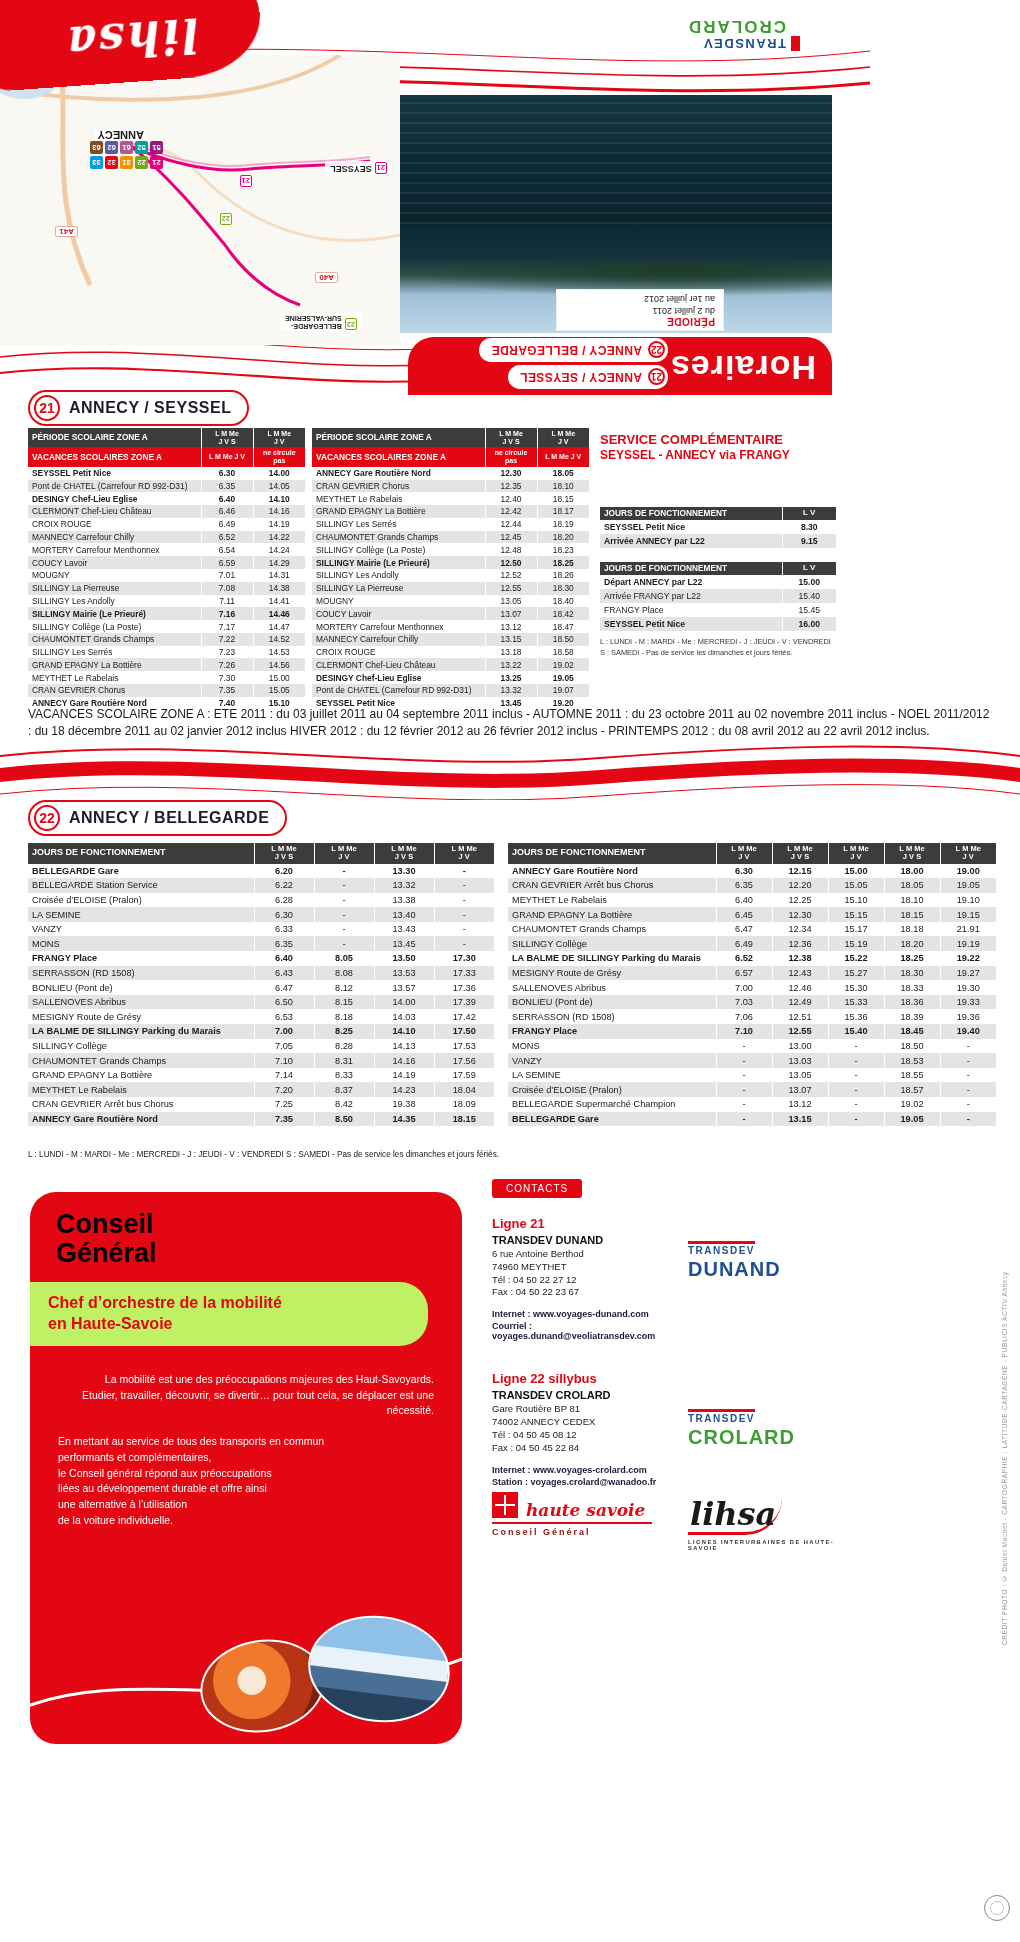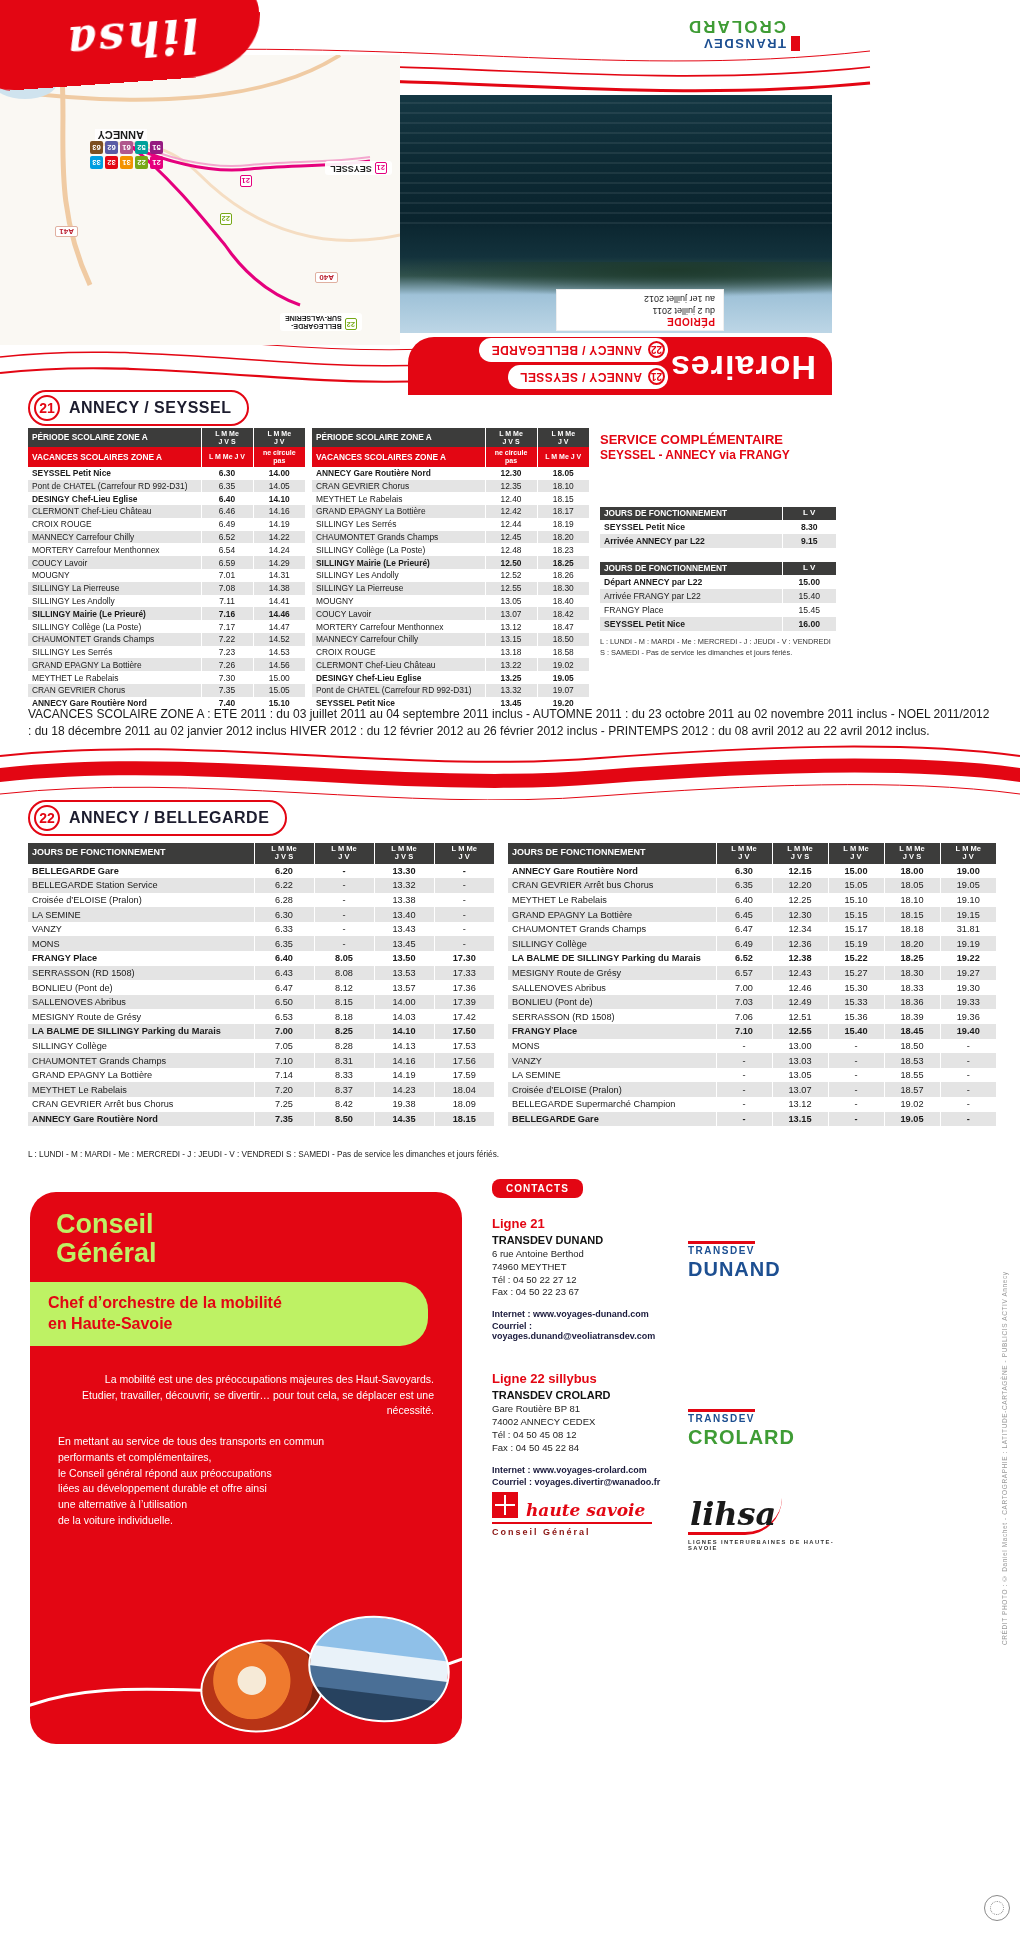--- a/index.html
+++ b/index.html
@@ -92,33 +92,33 @@
   .tt22a th.stop, .tt22b th.stop{font-size:9px;}
   .tt22a th.time, .tt22b th.time{font-size:7.5px;}
 
   .footnote21{position:absolute; left:28px; top:706px; width:964px; font-size:12px; color:#1a1a1a; line-height:1.45;}
   .legend22{position:absolute; left:28px; top:1150px; width:900px; font-size:8.2px; color:#1a1a1a;}
 
   .divider{position:absolute; left:0; top:742px; width:1020px; height:58px;}
 
   
   .conseil-box{position:absolute; left:30px; top:1192px; width:432px; height:552px; background:var(--red); border-radius:26px; overflow:hidden;}
-  .cg-title{padding:18px 0 0 26px; color:#bef264; font-size:27px; font-weight:bold; line-height:1.08;}
+  .cg-title{padding:18px 0 0 26px; color:#000000; font-size:27px; font-weight:bold; line-height:1.08;}
   .cg-banner{margin-top:14px; width:398px; background:#bef264; border-radius:0 28px 28px 0; padding:11px 18px; color:var(--red); font-weight:bold; font-size:16px; line-height:1.3;}
   .cg-para{padding:0 28px; color:#fff; font-size:10.5px; line-height:1.5;}
   .cg-p1{margin-top:26px;text-align:right;} .cg-p2{margin-top:15px;}
   .cg-swoosh{position:absolute; left:0; bottom:0; width:432px; height:130px;}
   .cg-photo{position:absolute; border-radius:50%; border:2px solid #fff;}
   .ph-bus{left:170px; top:448px; width:125px; height:92px; transform:rotate(-9deg);
     background:radial-gradient(circle at 42% 42%, #f6ead7 0 16%, #ef7a2e 17% 44%, #b83416 45% 70%, #7c200e 71%);}
   .ph-mtn{left:278px; top:424px; width:142px; height:106px; transform:rotate(7deg);
     background:linear-gradient(180deg,#8fc0e8 0 34%,#e9f2f9 35% 54%,#4a6f96 55% 74%,#27425f 75%);}
 
   .contacts{position:absolute; left:492px; top:1178px; width:330px;}
-  .contacts-pill{display:inline-block; background:var(--red); color:#fff; font-weight:bold; font-size:10px; letter-spacing:1px; padding:4px 14px; border-radius:8px;}
+  .contacts-pill{display:inline-block; background:var(--red); color:#fff; font-weight:normal; font-size:10px; letter-spacing:1px; padding:4px 14px; border-radius:3px;}
   .contact-block{margin-top:18px; width:200px;}
   .contact-block + .contact-block{margin-top:30px;}
   .c-line{color:var(--red); font-weight:bold; font-size:13px;}
   .c-name{margin-top:3px; color:#111; font-weight:bold; font-size:11px;}
   .c-addr{margin-top:2px; font-size:9.5px; color:#222; line-height:1.35;}
   .c-net{margin-top:2px; font-size:9px; font-weight:bold; color:#1a1a3c;}
   .c-net.first{margin-top:10px;}
   .co-logo{position:absolute; left:196px; width:130px;}
   .lg-dunand{top:62px;} .lg-crolard{top:230px;}
   .co-logo .lg-top{font-size:10px; font-weight:bold; color:var(--blue); letter-spacing:1.5px; border-top:3px solid var(--red); display:inline-block; padding-top:1px;}
@@ -715,21 +715,21 @@
           <td class="time">15.15</td>
           <td class="time">18.15</td>
           <td class="time">19.15</td>
         </tr>
         <tr>
           <td class="stop">CHAUMONTET Grands Champs</td>
           <td class="time">6.47</td>
           <td class="time">12.34</td>
           <td class="time">15.17</td>
           <td class="time">18.18</td>
-          <td class="time">31.81</td>
+          <td class="time">21.91</td>
         </tr>
         <tr>
           <td class="stop">SILLINGY Collège</td>
           <td class="time">6.49</td>
           <td class="time">12.36</td>
           <td class="time">15.19</td>
           <td class="time">18.20</td>
           <td class="time">19.19</td>
         </tr>
         <tr class="b">
@@ -868,21 +868,21 @@
     </div>
 
     <div class="contact-block">
       <div class="c-line">Ligne 22 sillybus</div>
       <div class="c-name">TRANSDEV CROLARD</div>
       <div class="c-addr pre">Gare Routière BP 81
 74002 ANNECY CEDEX
 Tél : 04 50 45 08 12
 Fax : 04 50 45 22 84</div>
       <div class="c-net first">Internet : www.voyages-crolard.com</div>
-      <div class="c-net">Courriel : voyages.divertir@wanadoo.fr</div>
+      <div class="c-net">Station : voyages.crolard@wanadoo.fr</div>
     </div>
 
     <div class="co-logo lg-dunand">
       <div class="lg-top">TRANSDEV</div>
       <div class="lg-bottom blue">DUNAND</div>
     </div>
     <div class="co-logo lg-crolard">
       <div class="lg-top">TRANSDEV</div>
       <div class="lg-bottom green">CROLARD</div>
     </div>

